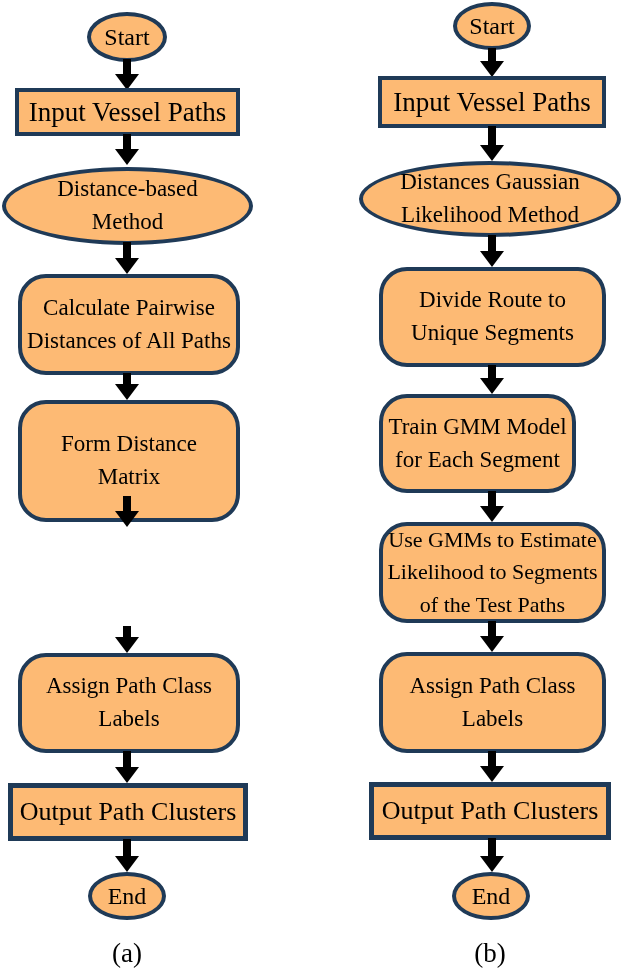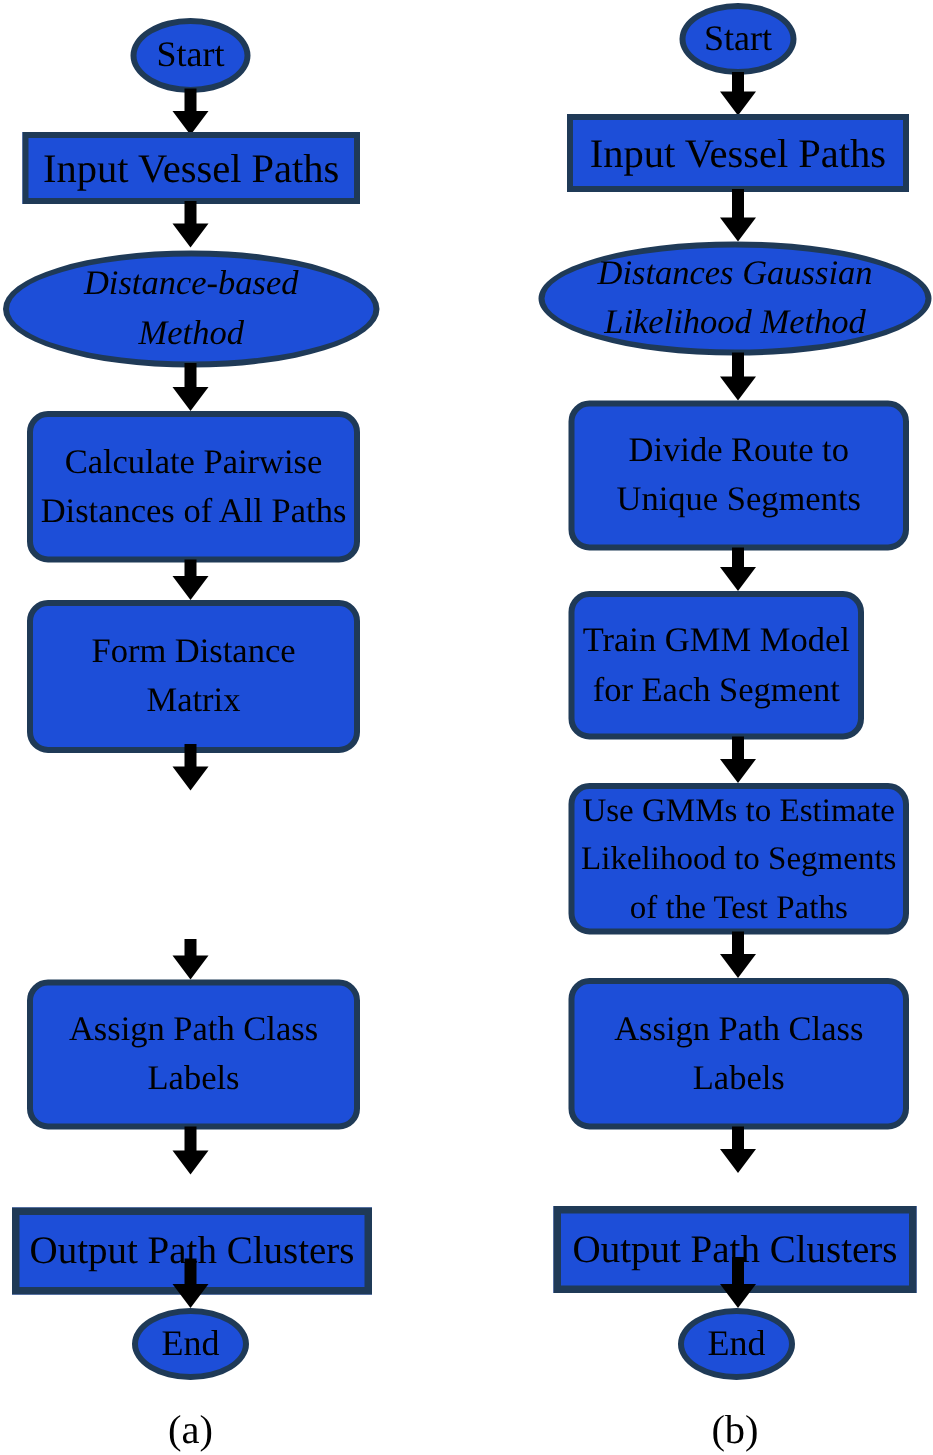--- a/index.html
+++ b/index.html
@@ -4,33 +4,33 @@
 <style>
   html,body{margin:0;padding:0;background:#ffffff;}
   #canvas{
     position:relative;width:622px;height:970px;background:#ffffff;
     font-family:"Liberation Serif","DejaVu Serif",serif;color:#000000;
     overflow:hidden;
   }
   .node{
     position:absolute;box-sizing:border-box;
     display:flex;align-items:center;justify-content:center;
-    text-align:center;background:#1d4ed8;
+    text-align:center;background:#fdba74;
     border:4px solid #1f3a57;
     line-height:1.42;
   }
   .node .lbl{white-space:pre-line;display:block;width:100%;}
   .ellipse{border-radius:50%;}
-  .rounded{border-radius:14px;}
+  .rounded{border-radius:28px;}
   .rect{border-radius:0;}
   .term{font-size:24px;border-width:4px;}
   .io{font-size:27px;}
-  .io-big{font-size:26px;border-width:5px;margin-top:22px;}
+  .io-big{font-size:26px;border-width:5px;}
   .proc{font-size:23px;}
-  .meth{font-size:23px;font-style:italic;}
+  .meth{font-size:23px;}
   .tight{font-size:22px;line-height:1.48;}
   .arrow{position:absolute;width:24px;}
   .arrow .stem{
     position:absolute;left:8px;top:-2px;width:8px;height:calc(100% - 13px);
     background:#000000;
   }
   .arrow .head{
     position:absolute;left:0;bottom:0;width:0;height:0;
     border-left:12px solid transparent;border-right:12px solid transparent;
     border-top:16px solid #000000;
@@ -71,21 +71,21 @@
 
   <div class="node rounded proc" style="left:18px;top:274px;width:222px;height:101px;">
     <span class="lbl">Calculate Pairwise
 Distances of All Paths</span>
   </div>
   <div class="arrow" style="left:115px;top:375px;height:25px;">
     <div class="stem"></div>
     <div class="head"></div>
   </div>
 
-  <div class="node rounded proc" style="left:18px;top:400px;width:222px;height:102px;">
+  <div class="node rounded proc" style="left:18px;top:400px;width:222px;height:122px;">
     <span class="lbl">Form Distance
 Matrix</span>
   </div>
   <div class="arrow" style="left:115px;top:498px;height:29px;">
     <div class="stem"></div>
     <div class="head"></div>
   </div>
 
   <div class="arrow" style="left:115px;top:628px;height:25px;">
     <div class="stem"></div>

